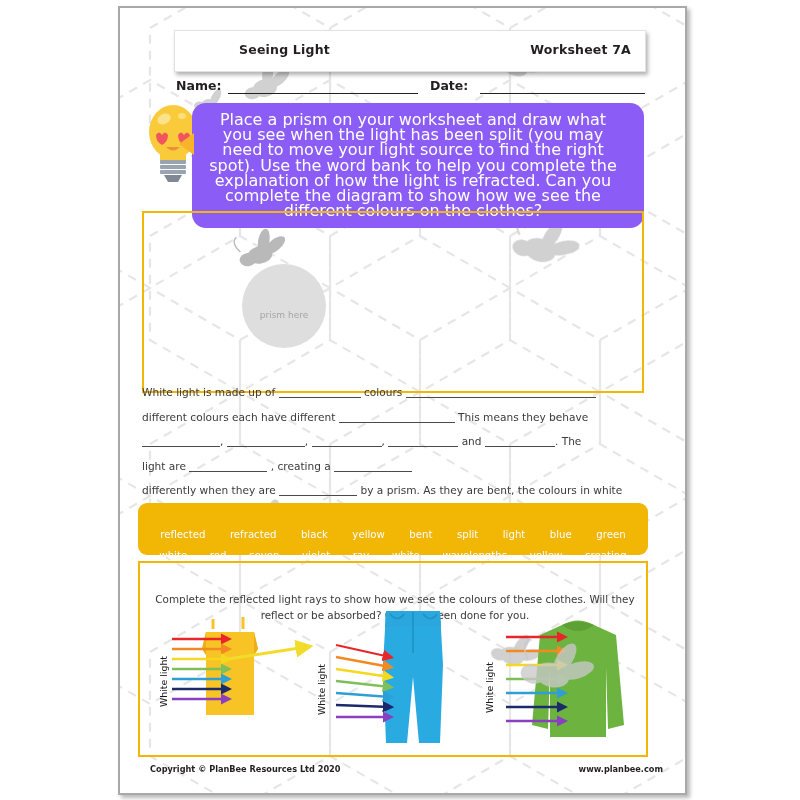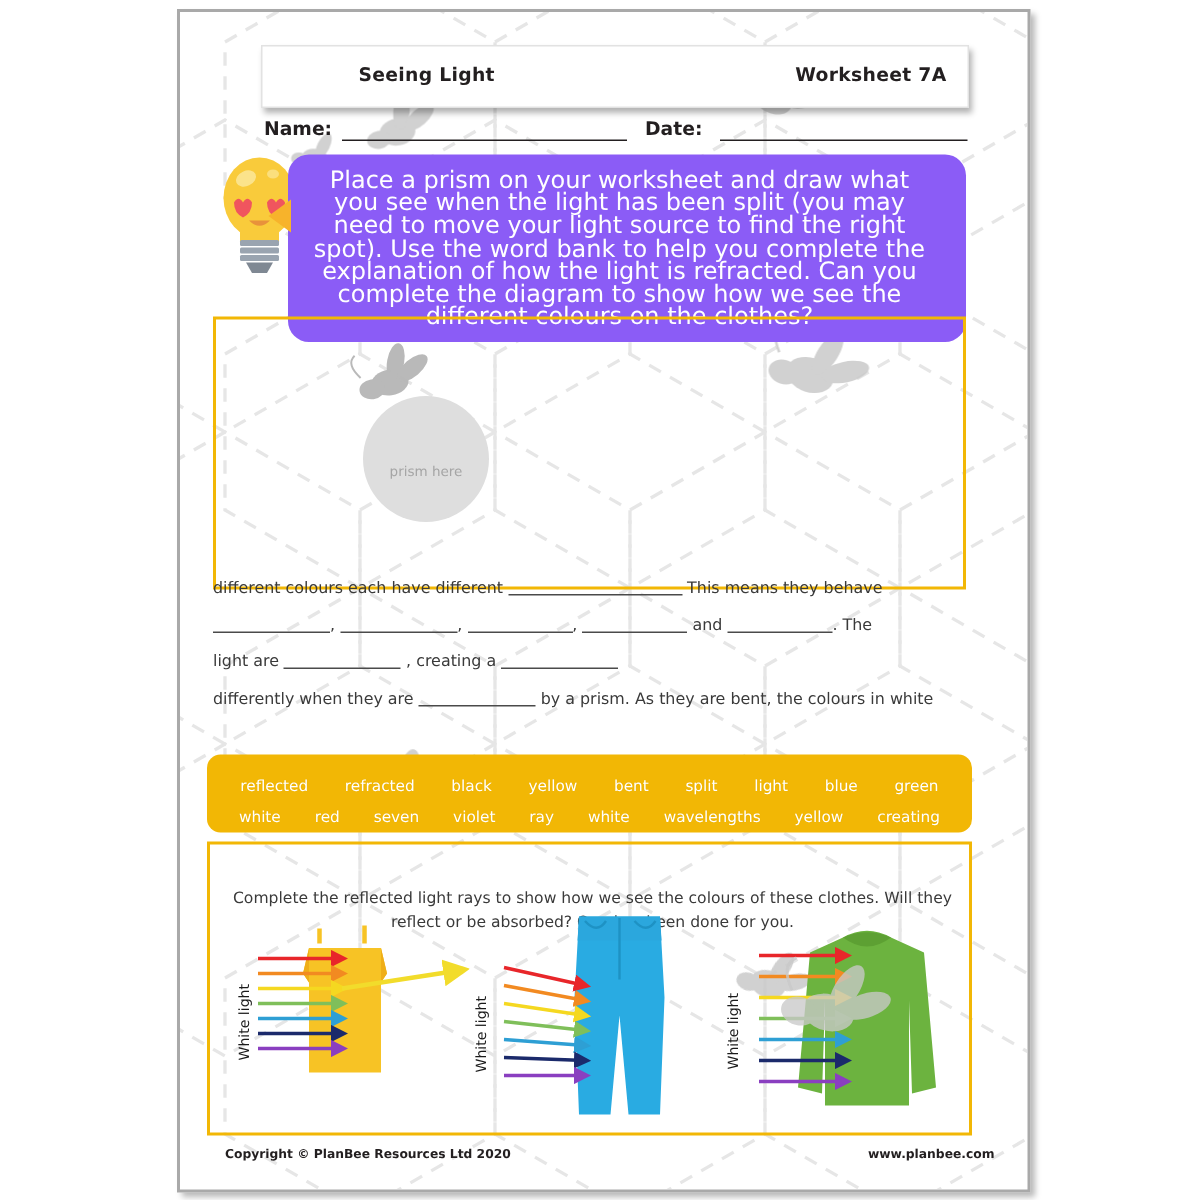--- a/index.html
+++ b/index.html
@@ -80,21 +80,21 @@
   .para{
     position:absolute;left:22px;top:372px;width:506px;
     font-size:10.6px;line-height:24.5px;color:#3a3a3a;
     font-family:"DejaVu Sans", sans-serif;
   }
   .blk{display:inline-block;border-bottom:1.2px solid #4a4a4a;height:12px;vertical-align:-2px;}
 
   
   .bank{
     position:absolute;left:18px;top:495px;width:510px;height:52px;
-    background:#F2B705;border-radius:9px;box-sizing:border-box;padding:11px 10px;
+    background:#F2B705;border-radius:9px;box-sizing:border-box;padding:21px 10px;
   }
   .bankrow{display:flex;justify-content:space-around;align-items:center;height:21px;}
   .bankrow span{
     color:#ffffff;font-size:10.2px;font-family:"DejaVu Sans", sans-serif;
     text-shadow:0 0 1px rgba(0,0,0,.06);
   }
 
   
   .taskbox{
     position:absolute;left:18px;top:553px;width:510px;height:196px;
@@ -237,20 +237,26 @@
     <div class="bubble">Place a prism on your worksheet and draw what you see when the light has been split (you may need to move your light source to find the right spot). Use the word bank to help you complete the explanation of how the light is refracted. Can you complete the diagram to show how we see the different colours on the clothes?</div>
 
     <div class="prismbox">
       <div class="prismcircle">
         <span>prism here</span>
       </div>
     </div>
 
     <div class="para">
       <div>
+        <span>White light is made up of</span>
+        <span class="blk" style="width:82px"></span>
+        <span>colours</span>
+        <span class="blk" style="width:190px"></span>
+      </div>
+      <div>
         <span>different colours each have different</span>
         <span class="blk" style="width:116px"></span>
         <span>This means they behave</span>
       </div>
       <div>
         <span class="blk" style="width:78px"></span>,
         <span class="blk" style="width:78px"></span>,
         <span class="blk" style="width:70px"></span>,
         <span class="blk" style="width:70px"></span>
         <span>and</span>

